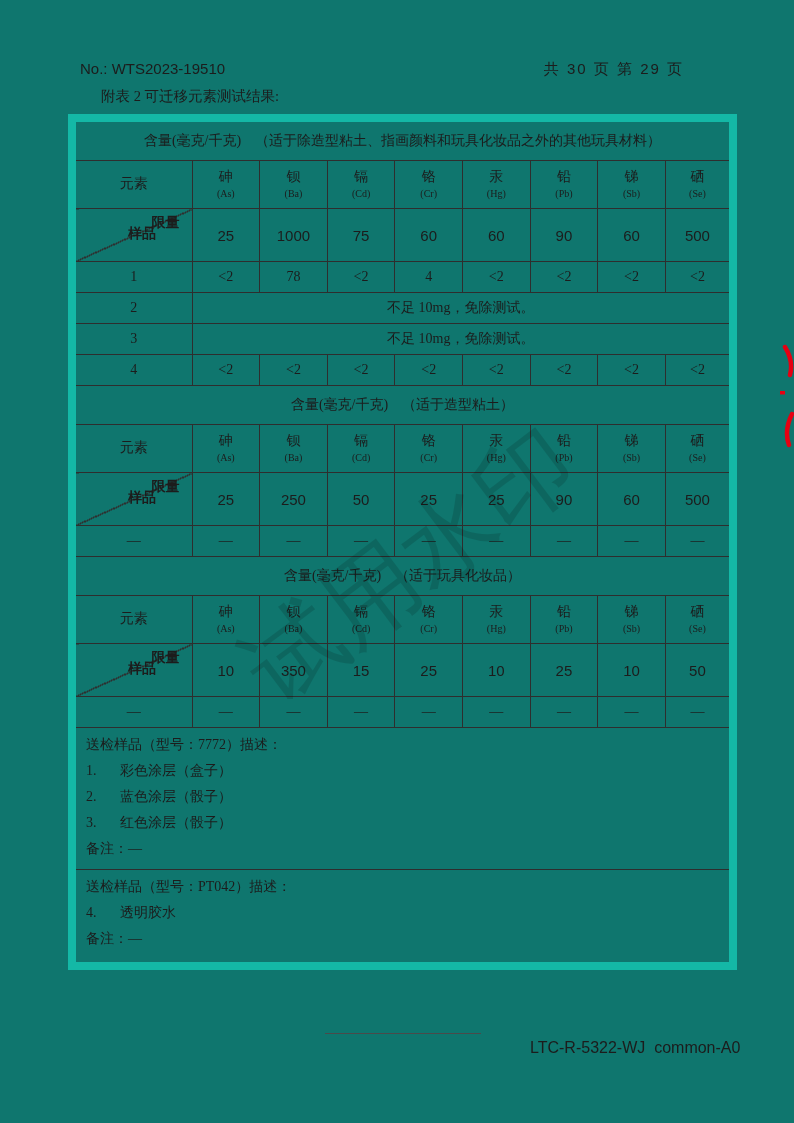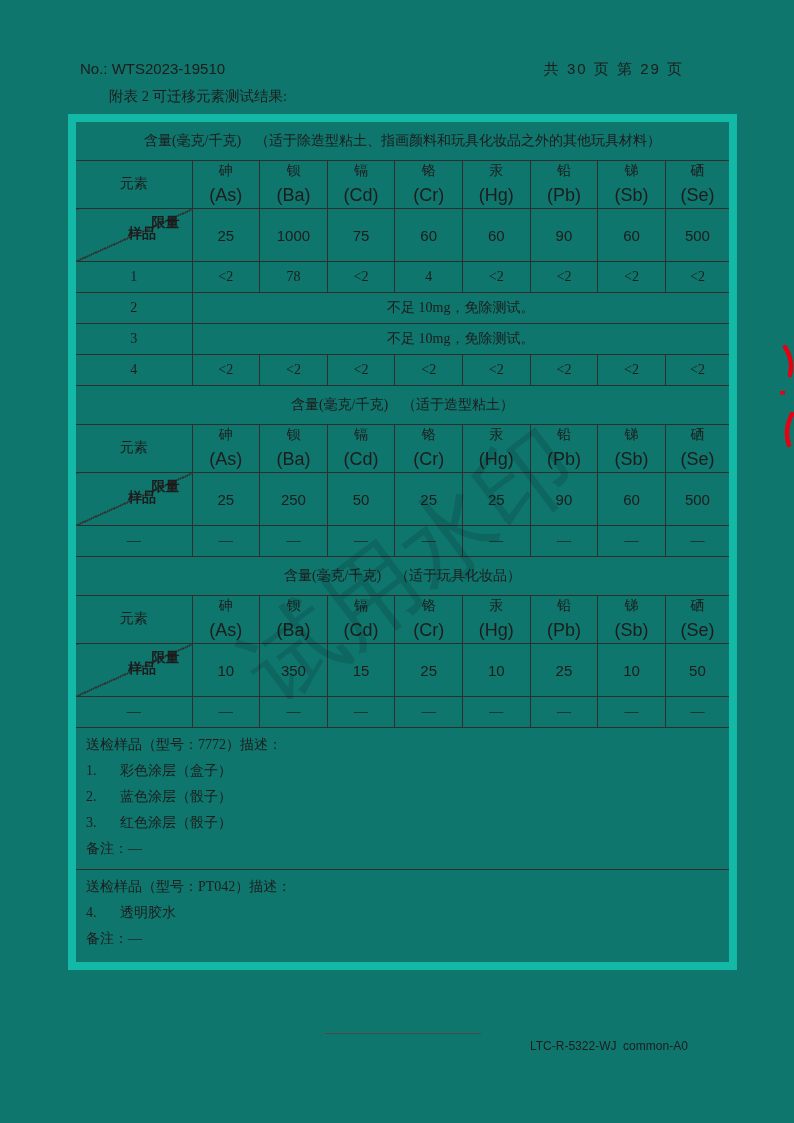--- a/index.html
+++ b/index.html
@@ -3,52 +3,52 @@
 <meta charset="utf-8">
 <style>
   html,body{margin:0;padding:0;background:#888;}
   .page{position:relative;width:794px;height:1123px;background:#0f766e;margin:0 auto;
         overflow:hidden;font-family:"Liberation Serif",serif;color:#1c1c1c;}
   
   .hdr{position:absolute;left:80px;right:110px;top:60px;display:flex;
        justify-content:space-between;align-items:baseline;}
   .doc-no{font-family:"Liberation Sans",sans-serif;font-size:15px;}
   .page-info{font-family:"Liberation Sans",sans-serif;font-size:15px;letter-spacing:2px;}
-  .subtitle{position:absolute;left:76px;top:87px;font-size:14.5px;padding-left:33px;}
+  .subtitle{position:absolute;left:68px;top:87px;font-size:14.5px;padding-left:33px;}
   
   table.rt{position:absolute;left:68px;top:114px;width:669px;border-collapse:collapse;
            table-layout:fixed;z-index:1;}
   table.rt td{border:1px solid #2e2e2e;text-align:center;vertical-align:middle;
               padding:0;font-size:14px;overflow:hidden;}
   table.rt{border:8px solid #14b8a6;}
   col.c0{width:120px;}
   tr.rsec td{height:38px;font-size:14px;}
   tr.rel td{height:47px;line-height:1.45;}
   tr.rlim td{height:52px;font-family:"Liberation Sans",sans-serif;font-size:15px;}
   tr.rdat td{height:30px;}
-  .sym{font-family:Liberation Sans, sans-serif;font-size:18px;}
+  .sym{font-family:Liberation Serif, serif;font-size:10px;}
   td.rid{font-size:13.5px;}
   td.dv{font-size:14px;}
   
   td.diag{position:relative;font-family:"Liberation Serif",serif !important;font-size:14px !important;
     background-image:linear-gradient(to bottom right,
       transparent calc(50% - 0.7px), #2e2e2e calc(50% - 0.7px),
       #2e2e2e calc(50% + 0.7px), transparent calc(50% + 0.7px));font-weight:bold;}
   td.diag .lim{position:absolute;top:5px;right:12px;}
   td.diag .smp{position:absolute;bottom:18px;left:8px;margin-left:44px;}
   
   td.desc{text-align:left !important;vertical-align:top !important;padding:7px 10px 4px 10px !important;}
   td.desc1{height:130px;}
   td.desc2{height:81px;}
   .dline{line-height:20px;margin-bottom:6px;font-size:14px;}
   .dline .no{display:inline-block;width:34px;}
   
   .sig-line{position:absolute;left:325px;top:1033px;width:156px;border-top:1.5px solid #4a4a4a;}
   .footer-code{position:absolute;left:530px;top:1039px;font-family:"Liberation Sans",sans-serif;
-               font-size:12px;white-space:pre;}
+               font-size:16px;white-space:pre;}
   
   .watermark{position:absolute;left:145px;top:518px;width:530px;text-align:center;
     font-size:96px;line-height:1;color:#000;opacity:0.13;transform:rotate(-37deg);
     pointer-events:none;z-index:5;font-family:"Liberation Serif",serif;white-space:nowrap;}
   
   .red-mark{position:absolute;right:0;top:344px;z-index:6;}
 </style>
 </head>
 <body>
 

